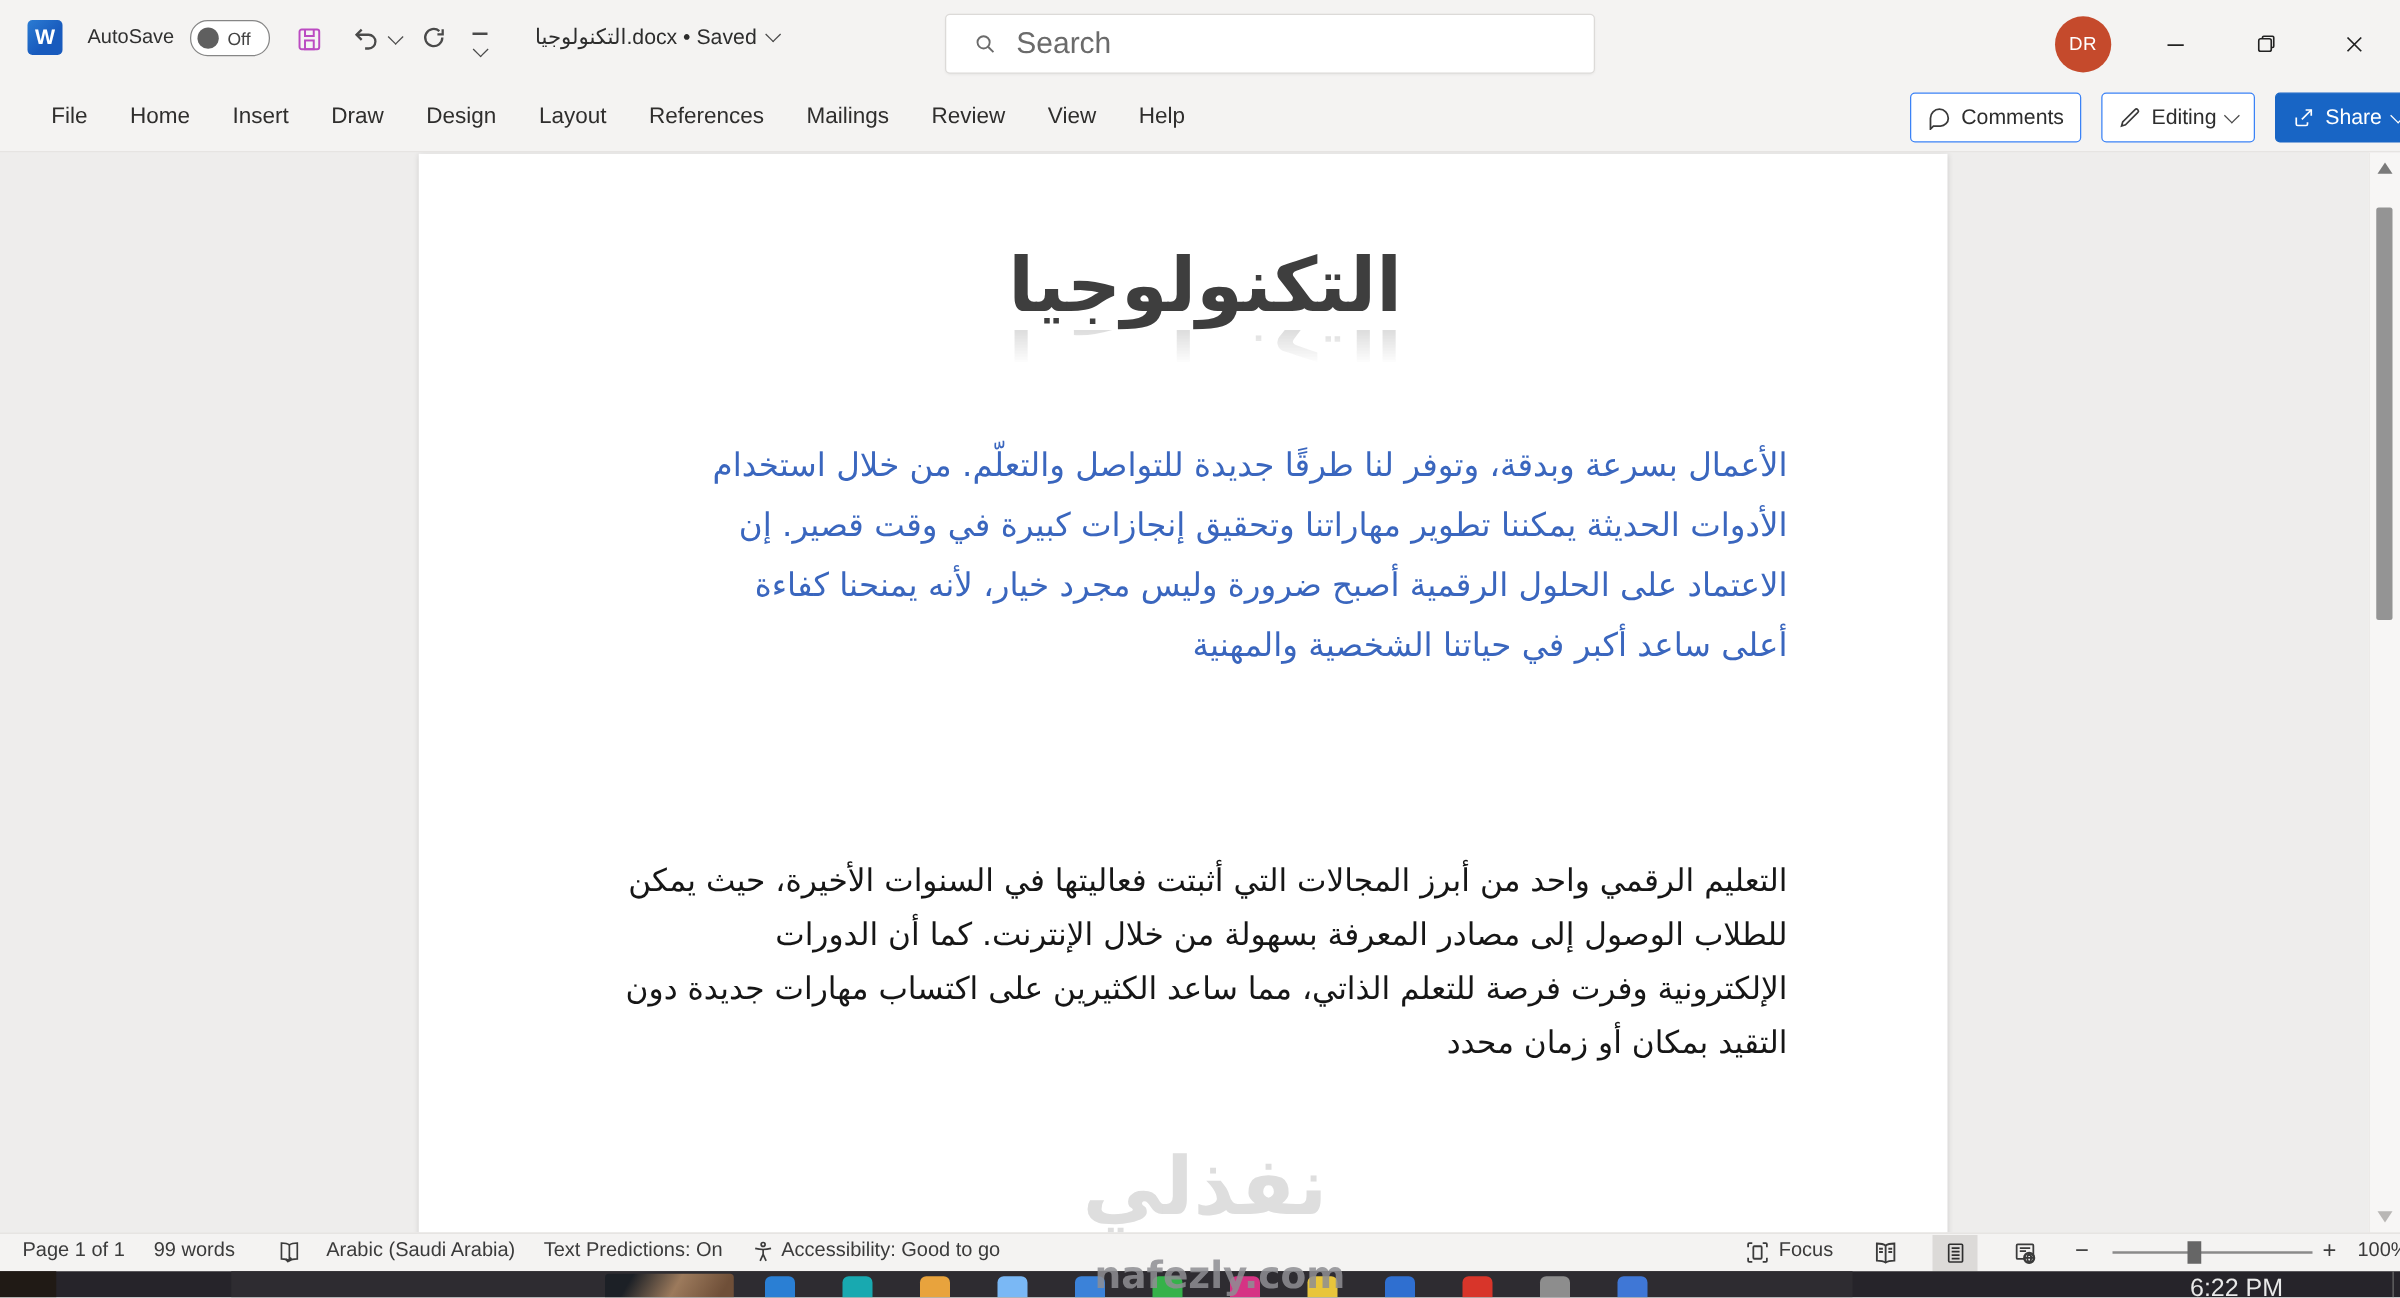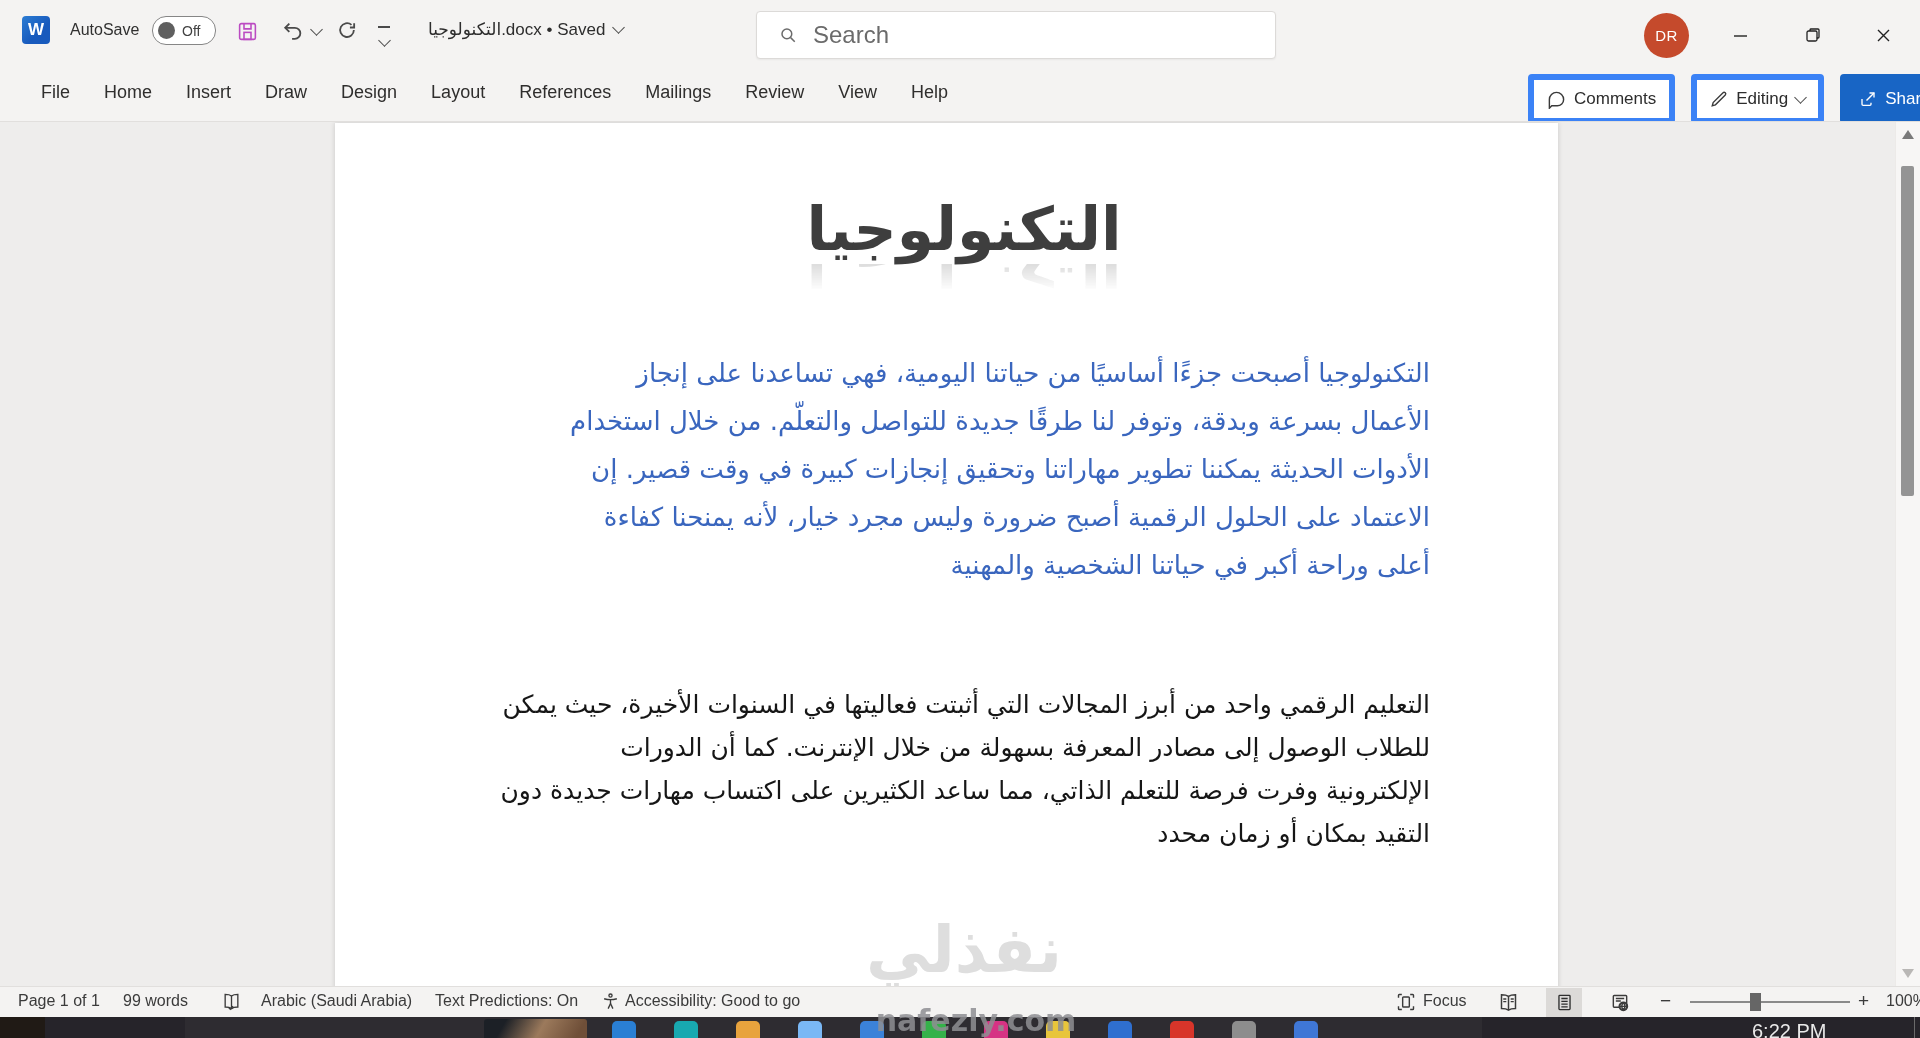--- a/index.html
+++ b/index.html
@@ -30,21 +30,21 @@
   #search-ph{margin-left:16px;font-size:24px;color:#6b6b6b;}
   .avatar{position:absolute;left:1644px;top:13px;width:45px;height:45px;border-radius:50%;
       background:var(--avatar,#c54a2c);color:#fff;font-size:15px;display:flex;align-items:center;
       justify-content:center;letter-spacing:.5px;}
   .winctl{position:absolute;top:22px;width:36px;height:26px;display:flex;align-items:center;justify-content:center;}
   
   #tabrow{position:absolute;left:24px;top:72px;height:40px;display:flex;align-items:center;}
   .tab{font-size:18px;color:#2f2e2d;padding:0 17px;background:none;border:none;
       font-family:"Liberation Sans",sans-serif;cursor:default;}
   #ribbon-buttons{position:absolute;top:74px;left:1528px;display:flex;gap:16px;align-items:center;}
-  .rbtn{height:38px;border:6px solid #3b82f6;border-radius:4px;background:#fff;display:flex;
+  .rbtn{height:38px;border:1px solid #3b82f6;border-radius:4px;background:#fff;display:flex;
       align-items:center;gap:8px;padding:0 13px;font-size:17px;color:#2d2d2d;}
   .rbtn.share{background:var(--accent,#1865c5);border-color:var(--accent,#1865c5);color:#fff;}
   .rbtn.share .chev{border-color:#fff;}
   #ribbon-sep{position:absolute;left:0;top:121px;width:1920px;height:1px;background:#e1dfdd;}
   
   #docarea{position:absolute;left:0;top:122px;width:1896px;height:864px;background:#eeedec;overflow:hidden;}
   #page{position:absolute;left:335px;top:1px;width:1223px;height:1000px;background:#fff;
       box-shadow:0 0 5px rgba(0,0,0,.16);}
   #doc-title-wrap{position:absolute;left:163px;top:72px;width:932px;text-align:center;
       font-family:"DejaVu Sans",sans-serif;color:#3e3e3e;}
@@ -203,25 +203,24 @@
   </div>
   <div id="ribbon-sep"></div>
 
   <div id="docarea">
     <div id="page">
       <div id="doc-title-wrap">
         <div id="doc-title" dir="rtl">التكنولوجيا</div>
         <div id="doc-title-reflect" dir="rtl">التكنولوجيا</div>
       </div>
       <div class="para" id="para1">
-          <div class="line">التكنولوجيا أصبحت جزءًا أساسيًا من حياتنا اليومية، فهي تساعدنا على إنجاز</div>
           <div class="line">الأعمال بسرعة وبدقة، وتوفر لنا طرقًا جديدة للتواصل والتعلّم. من خلال استخدام</div>
           <div class="line">الأدوات الحديثة يمكننا تطوير مهاراتنا وتحقيق إنجازات كبيرة في وقت قصير. إن</div>
           <div class="line">الاعتماد على الحلول الرقمية أصبح ضرورة وليس مجرد خيار، لأنه يمنحنا كفاءة</div>
-          <div class="line">أعلى وراحة أكبر في حياتنا الشخصية والمهنية</div>
+          <div class="line">أعلى ساعد أكبر في حياتنا الشخصية والمهنية</div>
         </div>
       <div class="para" id="para2">
           <div class="line">التعليم الرقمي واحد من أبرز المجالات التي أثبتت فعاليتها في السنوات الأخيرة، حيث يمكن</div>
           <div class="line">للطلاب الوصول إلى مصادر المعرفة بسهولة من خلال الإنترنت. كما أن الدورات</div>
           <div class="line">الإلكترونية وفرت فرصة للتعلم الذاتي، مما ساعد الكثيرين على اكتساب مهارات جديدة دون</div>
           <div class="line">التقيد بمكان أو زمان محدد</div>
         </div>
       <div id="watermark">نفذلي</div>
     </div>
   </div>

